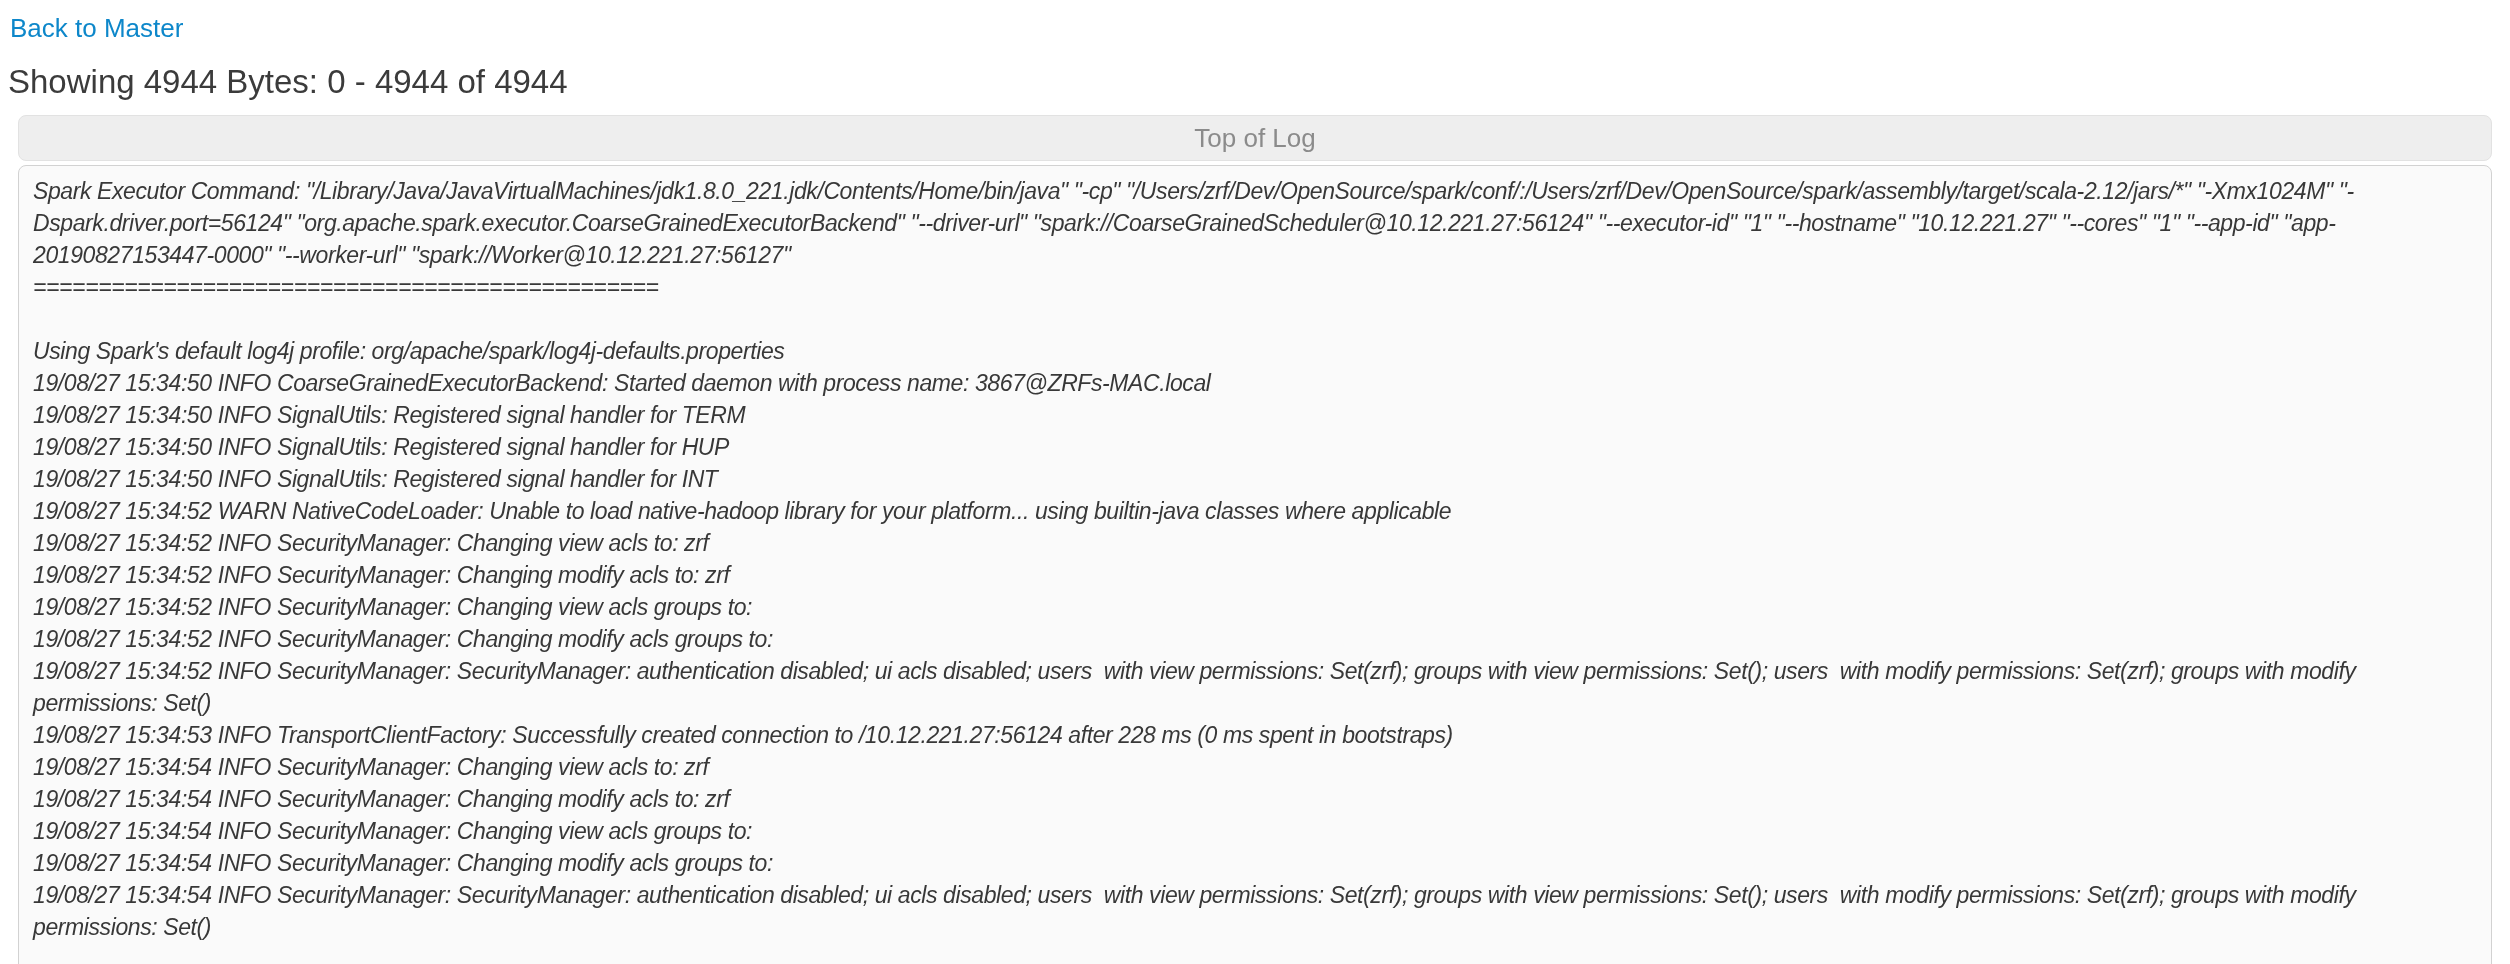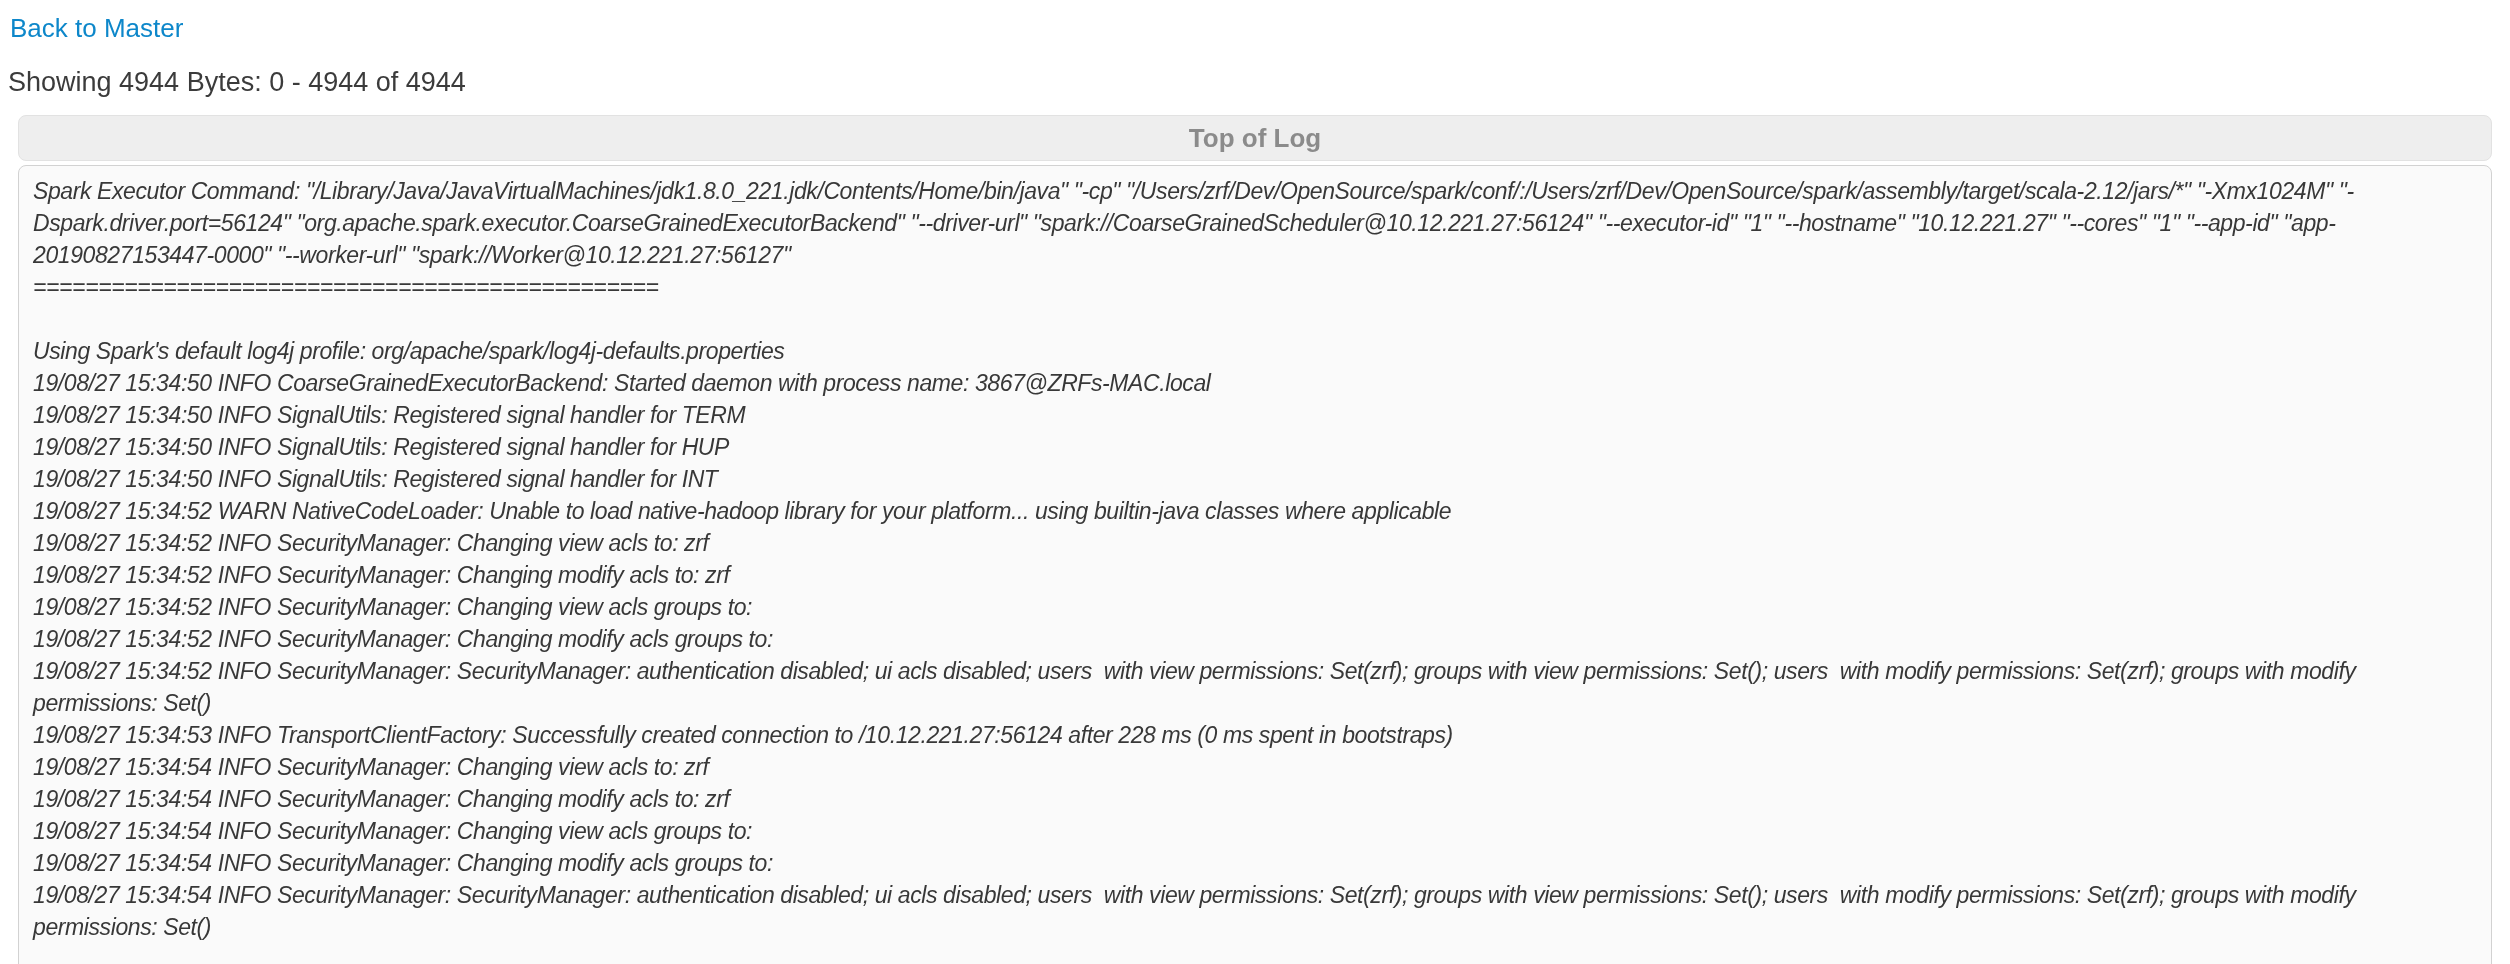--- a/index.html
+++ b/index.html
@@ -17,21 +17,21 @@
     margin: 13px 0 0 10px;
     font-size: 26px;
     line-height: 30px;
     color: #0d87ca;
     text-decoration: none;
     cursor: pointer;
   }
 
   .byte-range {
     margin: 23px 0 0 8px;
-    font-size: 27px;
+    font-size: 33px;
     line-height: 32px;
     font-weight: 400;
     color: #3b3b3b;
   }
 
   .top-bar {
     display: flex;
     align-items: center;
     justify-content: center;
     width: calc(100% - 36px);
@@ -39,21 +39,20 @@
     height: 46px;
     background: #eeeeee;
     border: 1px solid #e2e2e2;
     border-radius: 8px;
     color: #8b8b8b;
     font-size: 26px;
     font-family: "Liberation Sans", sans-serif;
     cursor: pointer;
     appearance: none;
     outline: none;
-    font-weight: bold;
   }
 
   .log-box {
     margin: 0 18px;
     min-height: 900px;
     background: #fafafa;
     border: 1px solid #d2d2d2;
     border-radius: 8px;
     padding: 9px 14px;
     overflow: auto;

